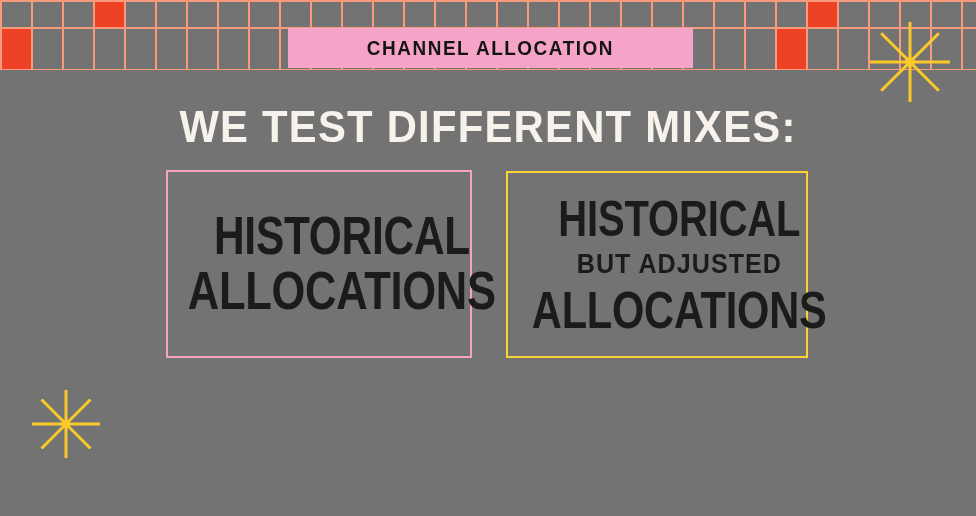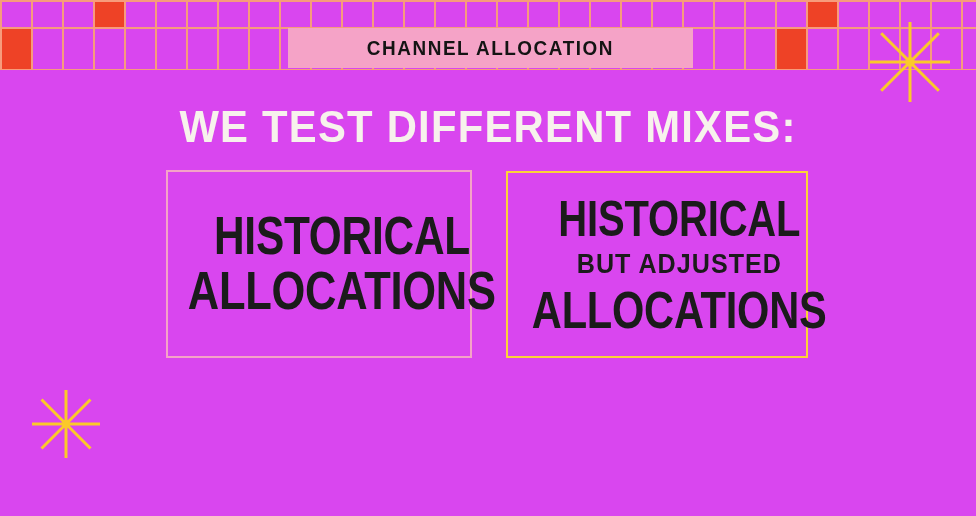--- a/index.html
+++ b/index.html
@@ -11,21 +11,21 @@
     height: 516px;
     overflow: hidden;
     font-family: "Liberation Sans", sans-serif;
     background: #f05a35;
   }
 
   #poster {
     position: relative;
     width: 976px;
     height: 516px;
-    background: #d946ef;
+    background: #737373;
     overflow: hidden;
   }
 
   
   #grid-band {
     position: absolute;
     left: 0;
     top: 0;
     width: 976px;
     height: 70px;

